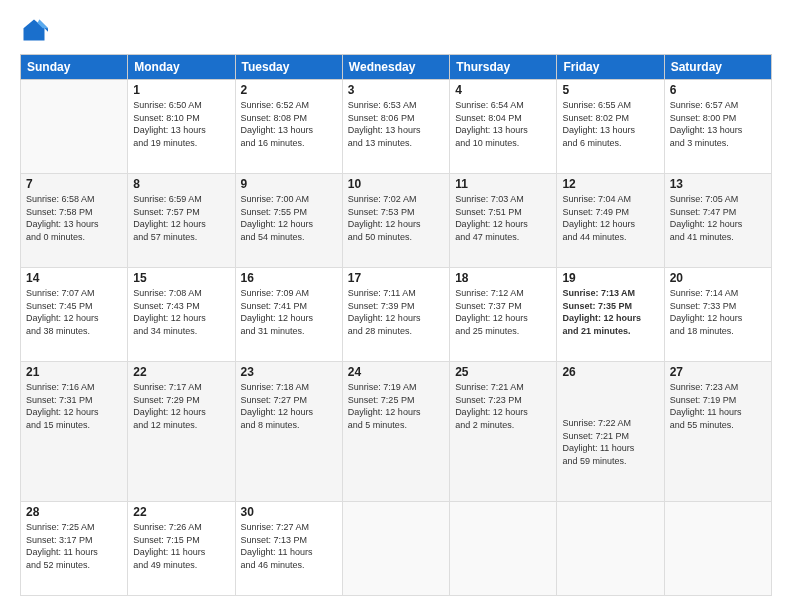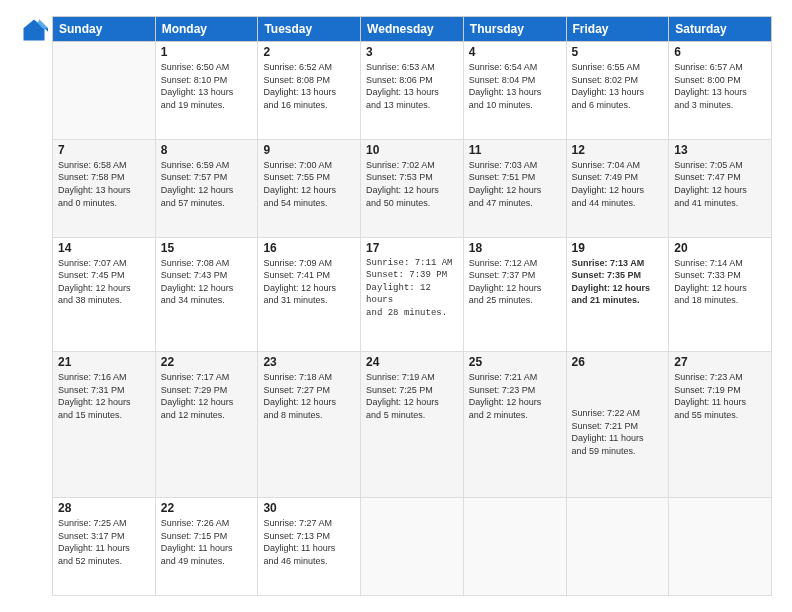--- a/index.html
+++ b/index.html
@@ -8,21 +8,21 @@
       background: #fff;
       width: 792px;
       height: 612px;
       overflow: hidden;
     }
     .page {
       width: 792px;
       height: 612px;
       padding: 16px 20px;
       display: flex;
-      flex-direction: row;
+      flex-direction: column;
     }
     .header {
       display: flex;
       justify-content: space-between;
       align-items: flex-start;
       margin-bottom: 10px;
     }
     .logo {
       display: flex;
       align-items: center;
@@ -250,21 +250,21 @@
           </td>
           <td>
             <span class="day-num">16</span>
             <div class="day-info" style="white-space: pre-line;">Sunrise: 7:09 AM
 Sunset: 7:41 PM
 Daylight: 12 hours
 and 31 minutes.</div>
           </td>
           <td>
             <span class="day-num">17</span>
-            <div class="day-info" style="white-space: pre-line; font-family: Liberation Mono, monospace;">Sunrise: 7:11 AM
+            <div class="day-info" style="white-space: pre-line;">Sunrise: 7:11 AM
 Sunset: 7:39 PM
 Daylight: 12 hours
 and 28 minutes.</div>
           </td>
           <td>
             <span class="day-num">18</span>
             <div class="day-info" style="white-space: pre-line;">Sunrise: 7:12 AM
 Sunset: 7:37 PM
 Daylight: 12 hours
 and 25 minutes.</div>

